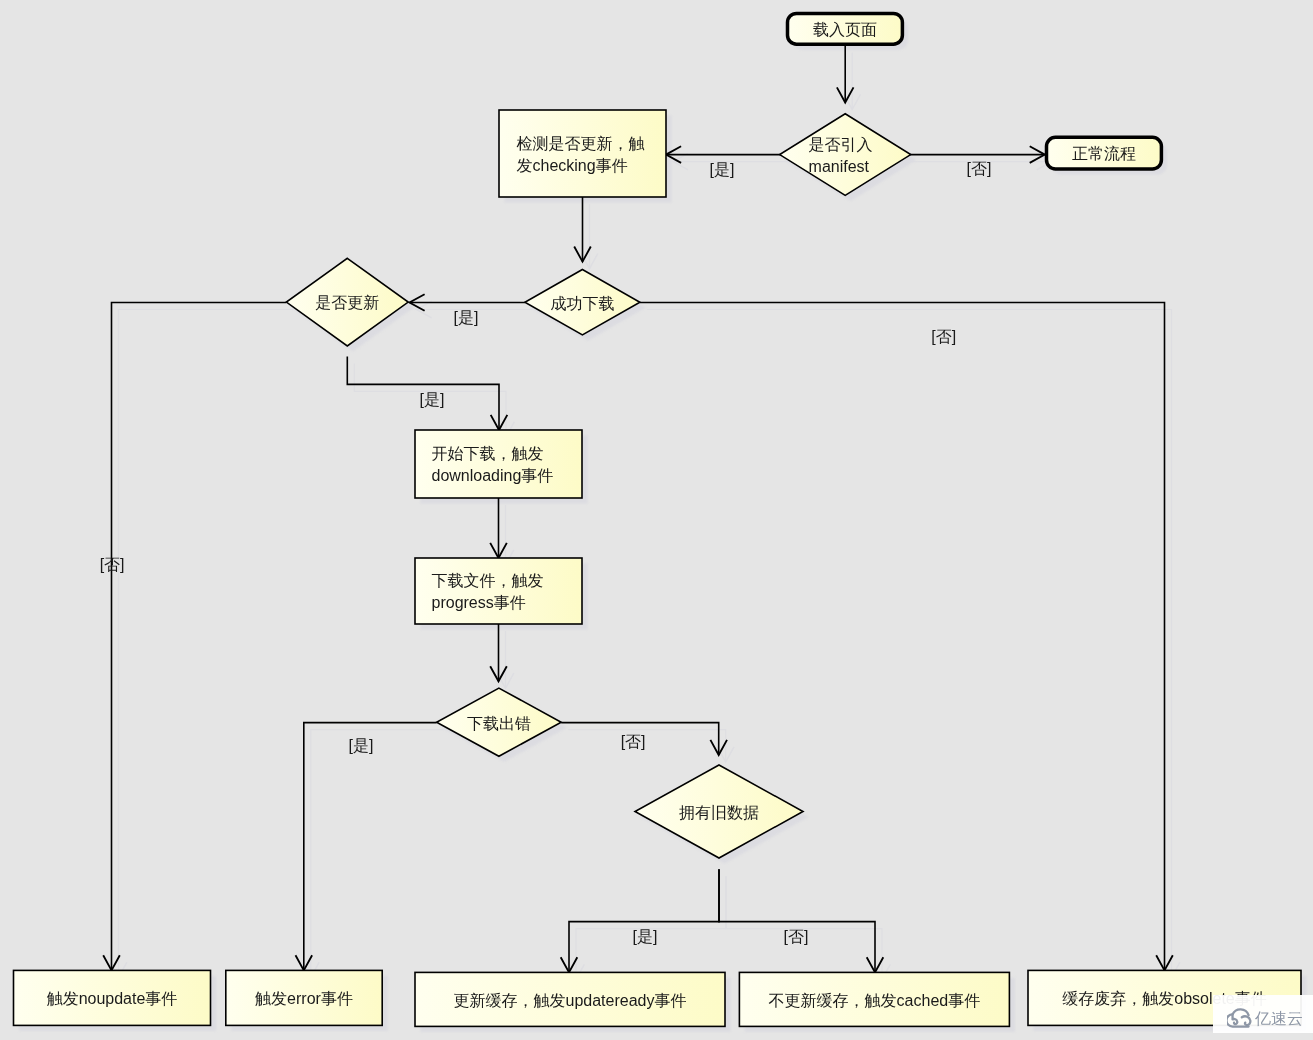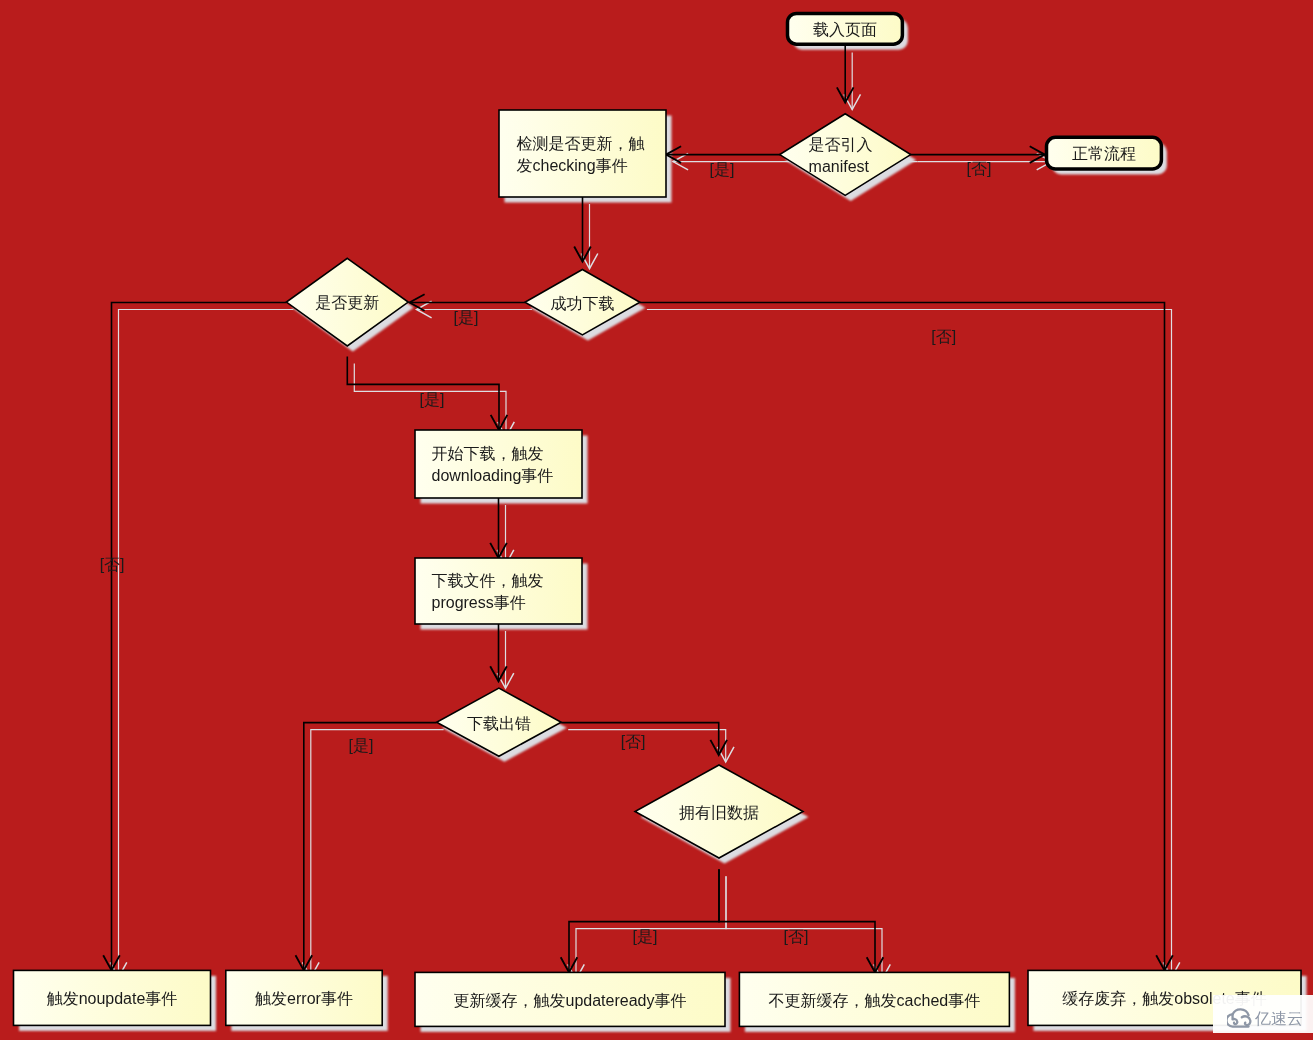--- a/index.html
+++ b/index.html
@@ -1,17 +1,17 @@
 <!DOCTYPE html>
 <html><head>
 <meta charset="utf-8">
 <title>HTML5 Application Cache Flowchart</title>
 <style>
   html,body{margin:0;padding:0;background:#ffffff;}
-  #page{position:relative;width:1313px;height:1040px;background:#b91c1c;overflow:hidden;
+  #page{position:relative;width:1313px;height:1040px;background:#e5e5e5;overflow:hidden;
         font-family:"Liberation Sans",sans-serif;}
   svg#diagram{display:block;position:absolute;left:0;top:0;}
   .nodelabel{font-family:"Liberation Sans",sans-serif;font-size:16px;fill:#1a1a1a;}
   .edgelabel{font-family:"Liberation Sans",sans-serif;font-size:16px;fill:#1a1a1a;}
   #watermark{position:absolute;left:1213px;top:995px;width:117px;height:38px;
              background:rgba(255,255,255,0.94);}
   #watermark .wm-cloud{position:absolute;left:13.5px;top:12.5px;}
   #watermark .wm-text{position:absolute;left:42px;top:14px;
              font-family:"Liberation Sans",sans-serif;color:#8e97a6;
              font-size:16px;line-height:19px;letter-spacing:0px;white-space:nowrap;}

